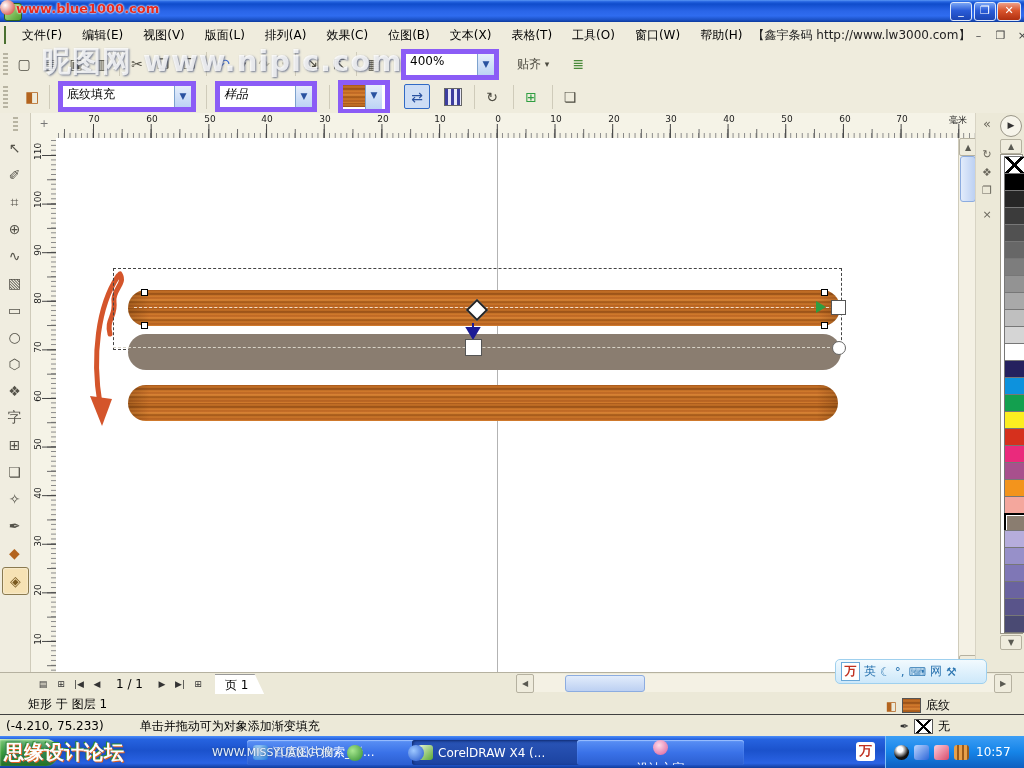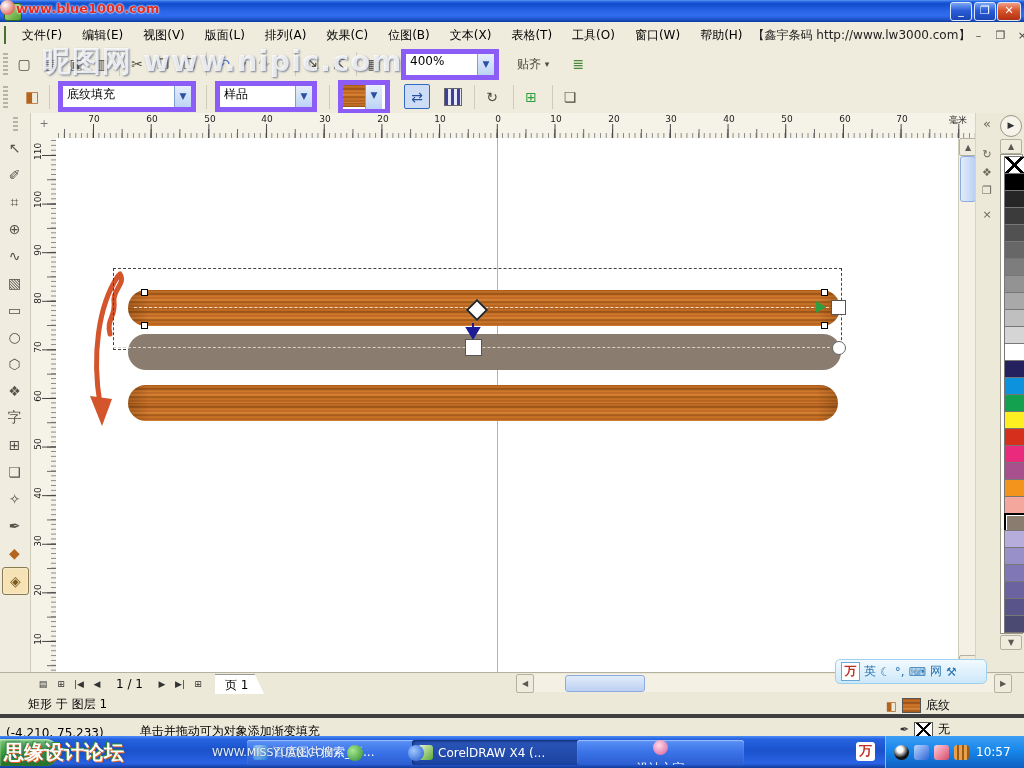--- a/index.html
+++ b/index.html
@@ -96,21 +96,21 @@
     linear-gradient(45deg,transparent 44%,#000 44% 56%,transparent 56%),
     linear-gradient(-45deg,transparent 44%,#000 44% 56%,transparent 56%),#fff;}
   
   #pagenav{left:0;top:672px;width:1024px;height:22px;background:#ece9d8;border-top:1px solid #b5b1a0;display:flex;align-items:center;}
   .navbtn{width:18px;height:18px;display:flex;align-items:center;justify-content:center;font-size:9px;color:#333;}
   #pagetab{height:20px;margin-left:8px;padding:0 16px 0 10px;background:#fff;line-height:20px;
     clip-path:polygon(0 0,calc(100% - 10px) 0,100% 100%,0 100%);border-top:1px solid #999;}
   #hscroll{position:absolute;left:516px;top:674px;width:496px;height:18px;background:#f4f1e4;}
   #hthumb{position:absolute;left:49px;top:1px;width:78px;height:15px;background:linear-gradient(180deg,#e2ecfb,#bcd0f2);border:1px solid #8cace0;border-radius:3px;}
   #status1{left:0;top:694px;width:1024px;height:20px;background:#ece9d8;display:flex;align-items:center;}
-  #status2{left:0;top:714px;width:1024px;height:22px;background:#ece9d8;border-top:4px solid #404040;display:flex;align-items:flex-end;}
+  #status2{left:0;top:714px;width:1024px;height:22px;background:#ece9d8;border-top:1px solid #404040;display:flex;align-items:center;}
   .sw-ind{width:17px;height:13px;border:1px solid #555;}
   
   #taskbar{left:0;top:736px;width:1024px;height:32px;
     background:linear-gradient(180deg,#4b8df8 0,#2663e0 10%,#1b52cc 45%,#2a63e4 85%,#123c9a 100%);}
   #startbtn{left:0;top:739px;width:58px;height:27px;border-radius:0 12px 12px 0;
     background:linear-gradient(180deg,#7ec97a,#3d9e38 50%,#247020);box-shadow:inset 0 1px 2px #d8f5c8;}
   .task{position:absolute;top:740px;height:25px;border-radius:3px;display:flex;align-items:center;gap:5px;padding:0 6px;
     background:linear-gradient(180deg,#5b91f5,#3a72e8 50%,#2c5ed0);box-shadow:inset 0 1px 1px #9cc0ff;
     color:#fff;white-space:nowrap;overflow:hidden;font-size:12px;}
   .task.active{background:linear-gradient(180deg,#2a55b8,#1c43a0);box-shadow:inset 1px 1px 3px #0c2668;}
@@ -203,21 +203,21 @@
 
 <div class="abs" id="propbar">
   <div class="grip"></div>
   <div class="tbtn" style="color:#b3641f;font-size:15px;margin-left:8px;">◧</div>
   <div class="tsep"></div>
   <div class="combo" style="width:128px;margin-left:4px;">
     <div class="cval">底纹填充</div>
     <div class="cbtn">▼</div>
   </div>
   <div class="tsep" style="margin-left:10px;"></div>
-  <div class="combo" style="width:92px;margin-left:4px;">
+  <div class="combo" style="width:92px;margin-left:4px;font-style:italic;">
     <div class="cval">样品</div>
     <div class="cbtn">▼</div>
   </div>
   <div class="tsep" style="margin-left:12px;"></div>
   <div class="combo" style="width:42px;margin-left:4px;height:24px;">
     <div class="woodswatch" style="width:22px;height:22px;"></div>
     <div class="cbtn">▼</div>
   </div>
   <div class="tbtn pressed" style="margin-left:14px;color:#2a52a0;">⇄</div>
   <div class="tbtn" style="margin-left:10px;">

